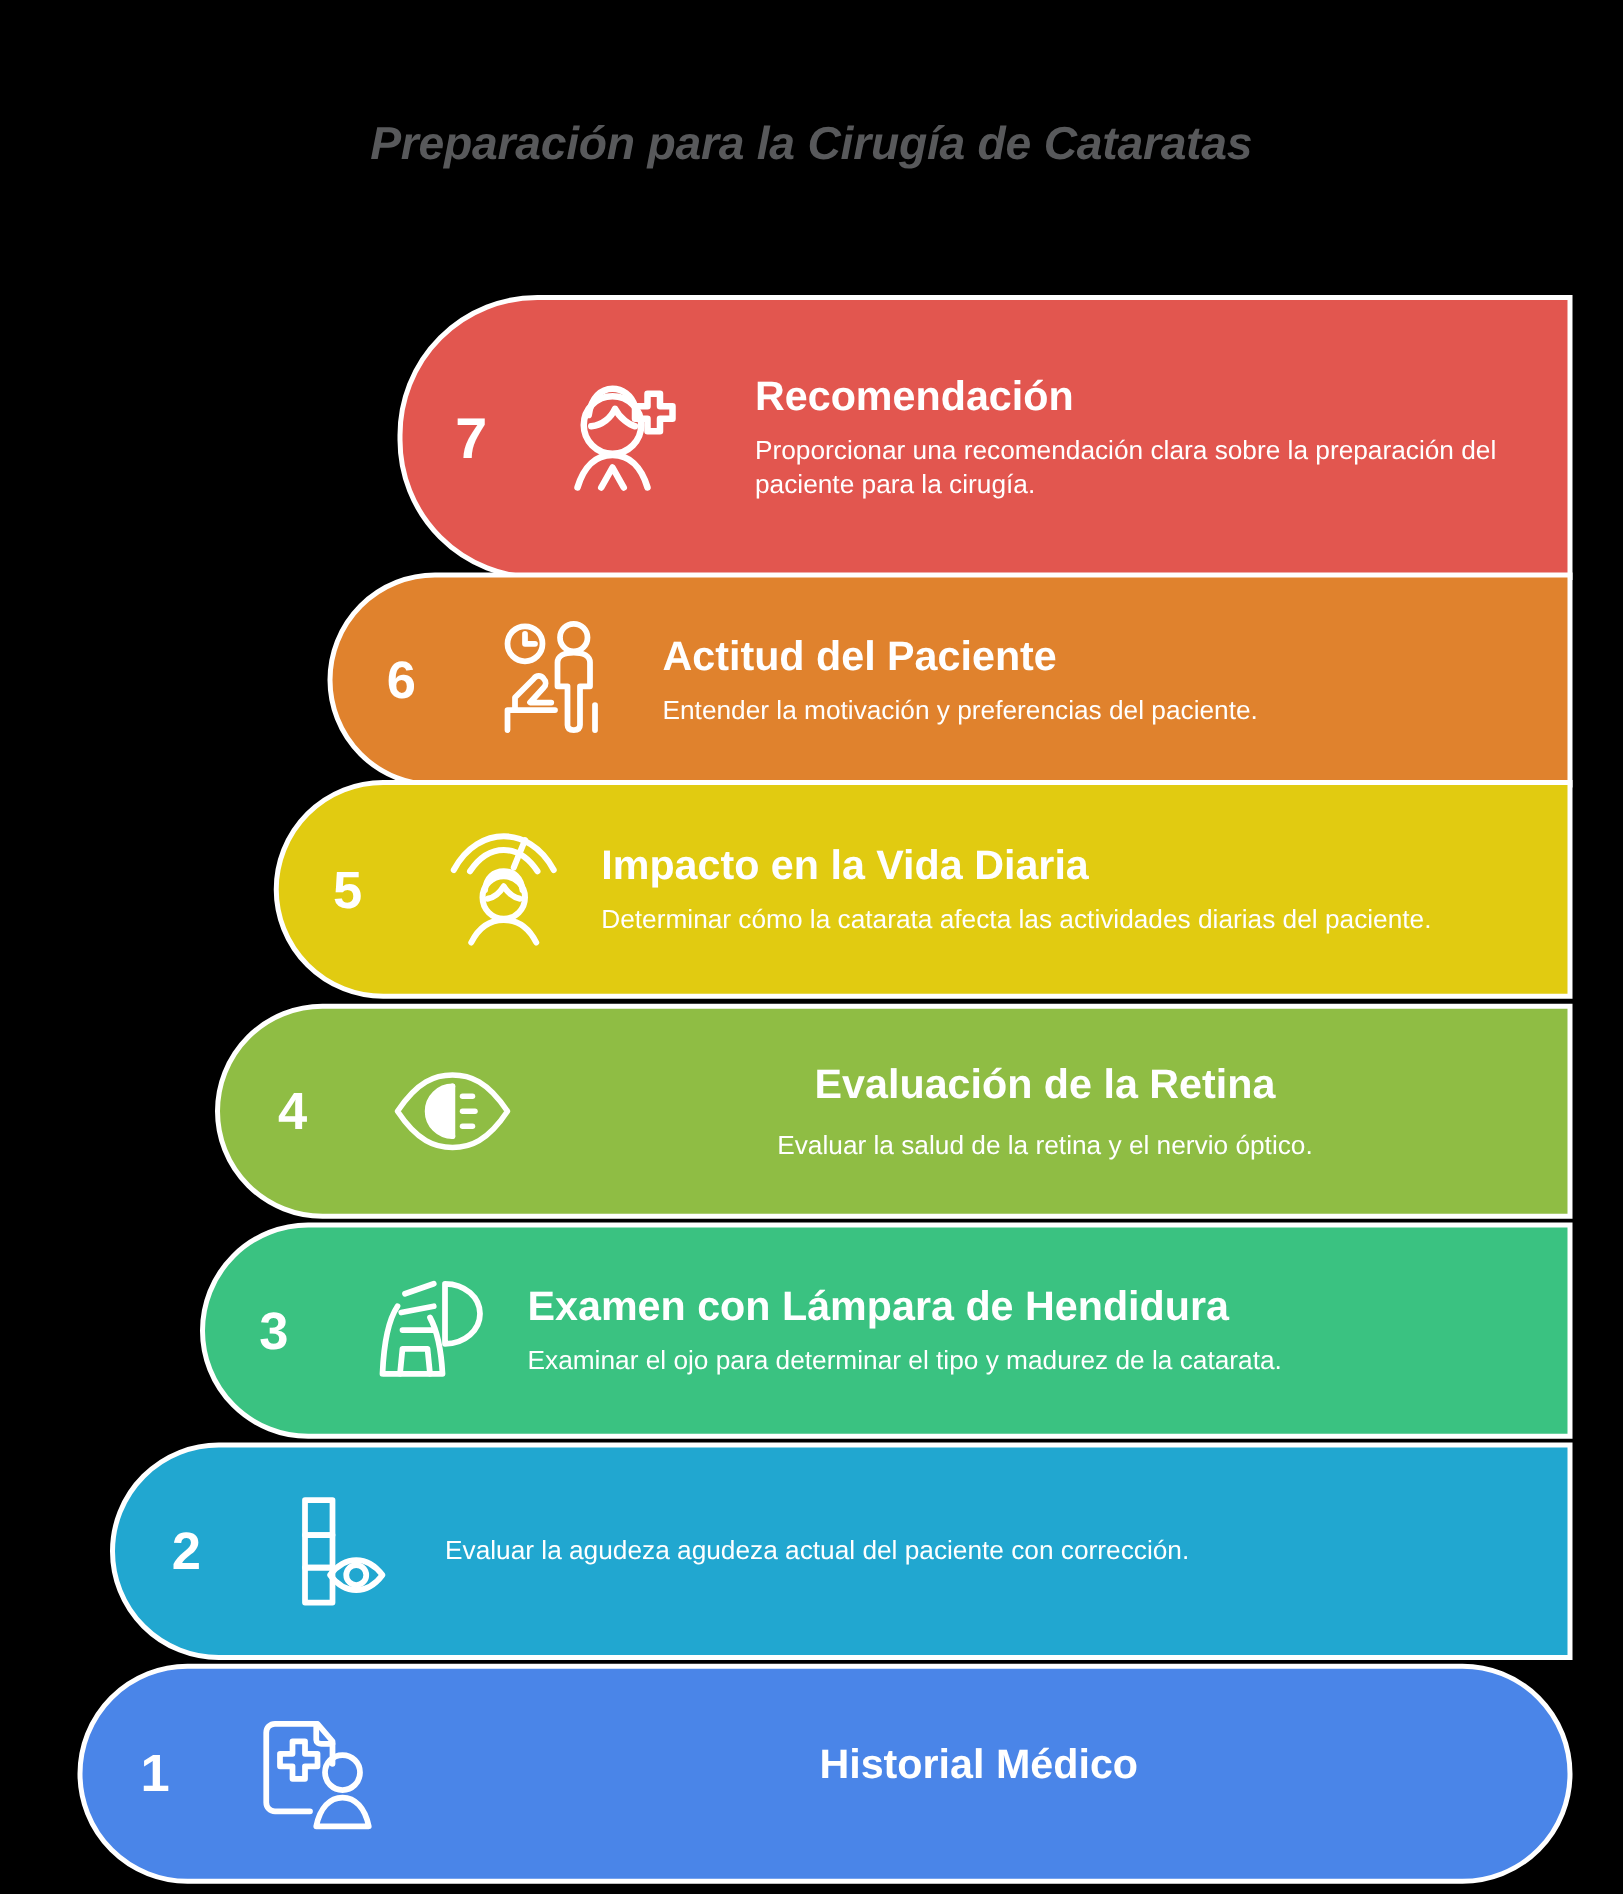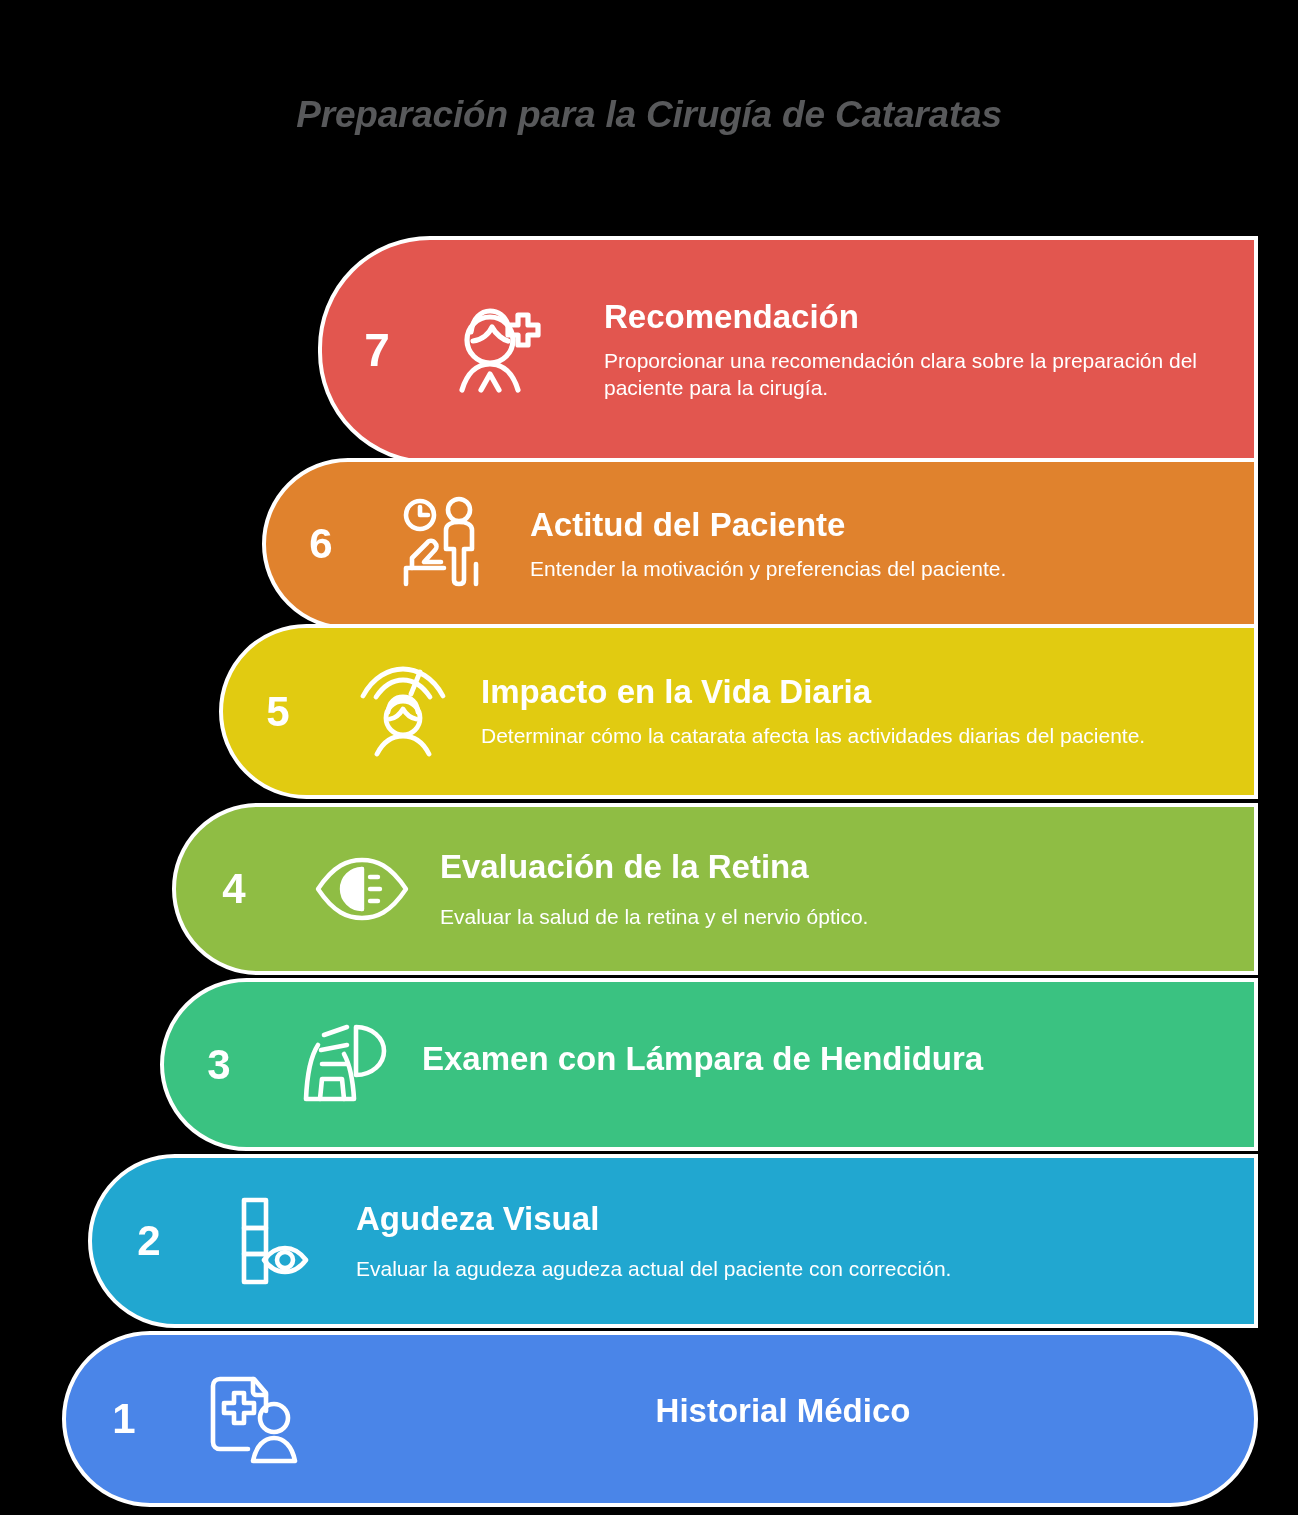--- a/index.html
+++ b/index.html
@@ -114,21 +114,21 @@
   #bar-6 .step-icon { width: 140px; }
   #bar-5 .step-icon { width: 140px; }
   #bar-4 .step-icon { width: 140px; }
   #bar-3 .step-icon { width: 140px; }
   #bar-2 .step-icon { width: 140px; }
   #bar-1 .step-icon { width: 140px; }
 
   #bar-7 .step-text { padding-left: 22px; }
   #bar-6 .step-text { padding-left: 14px; }
   #bar-5 .step-text { padding-left: 8px; }
-  #bar-4 .step-text { padding-left: 8px; }
+  #bar-4 .step-text { padding-left: 8px; text-align: center; }
   #bar-3 .step-text { padding-left: 8px; }
   #bar-2 .step-text { padding-left: 10px; }
   #bar-1 .step-text { padding-left: 12px; text-align: center; }
 
   #bar-4 .step-heading, #bar-2 .step-heading, #bar-1 .step-heading { margin-bottom: 16px; }
 </style>
 </head>
 <body>
 
 <div id="canvas" style="background: rgb(0, 0, 0);">
@@ -219,36 +219,36 @@
           <path d="M58 8 C74 8 86 19 86 32 C86 45 74 56 58 56 Z"></path>
           <path d="M26 16 L49 8"></path>
           <path d="M23 31 L49 26"></path>
           <path d="M24 45 L49 45"></path>
           <path d="M20 26 C12 38 9 56 8 80 L56 80 C55 62 52 46 46 35"></path>
           <path d="M22 80 L24 60 L44 60 L46 80"></path>
         </svg>
       </div>
       <div class="step-text">
         <div class="step-heading">Examen con Lámpara de Hendidura</div>
+        <div class="step-desc">Examinar el ojo para determinar el tipo y madurez de la catarata.</div>
       </div>
     </div>
 
     <div class="step-bar" id="bar-2" style="background: rgb(33, 167, 208);">
       <div class="step-num">2</div>
       <div class="step-icon">
         <svg width="92" height="94" viewBox="0 0 92 94" fill="none" stroke="#ffffff" stroke-width="4.6" stroke-linecap="round" stroke-linejoin="round">
           <rect x="14" y="6" width="22" height="28"></rect>
           <rect x="14" y="34" width="22" height="26"></rect>
           <rect x="14" y="60" width="22" height="28"></rect>
           <path d="M34 66 C46 50 64 50 76 66 C64 82 46 82 34 66 Z"></path>
           <circle cx="55" cy="66" r="8"></circle>
         </svg>
       </div>
       <div class="step-text">
-        <div class="step-heading">Agudeza Visual</div>
         <div class="step-desc">Evaluar la agudeza agudeza actual del paciente con corrección.</div>
       </div>
     </div>
 
     <div class="step-bar" id="bar-1" style="background: rgb(74, 133, 232);">
       <div class="step-num">1</div>
       <div class="step-icon">
         <svg width="96" height="92" viewBox="0 0 96 92" fill="none" stroke="#ffffff" stroke-width="4.6" stroke-linecap="round" stroke-linejoin="round">
           <path d="M62 38 L62 20 L50 6 L16 6 C12 6 9 9 9 13 L9 69 C9 73 12 76 16 76 L44 76"></path>
           <path d="M49 6 L49 19 C49 21 51 22 53 22 L62 22"></path>

